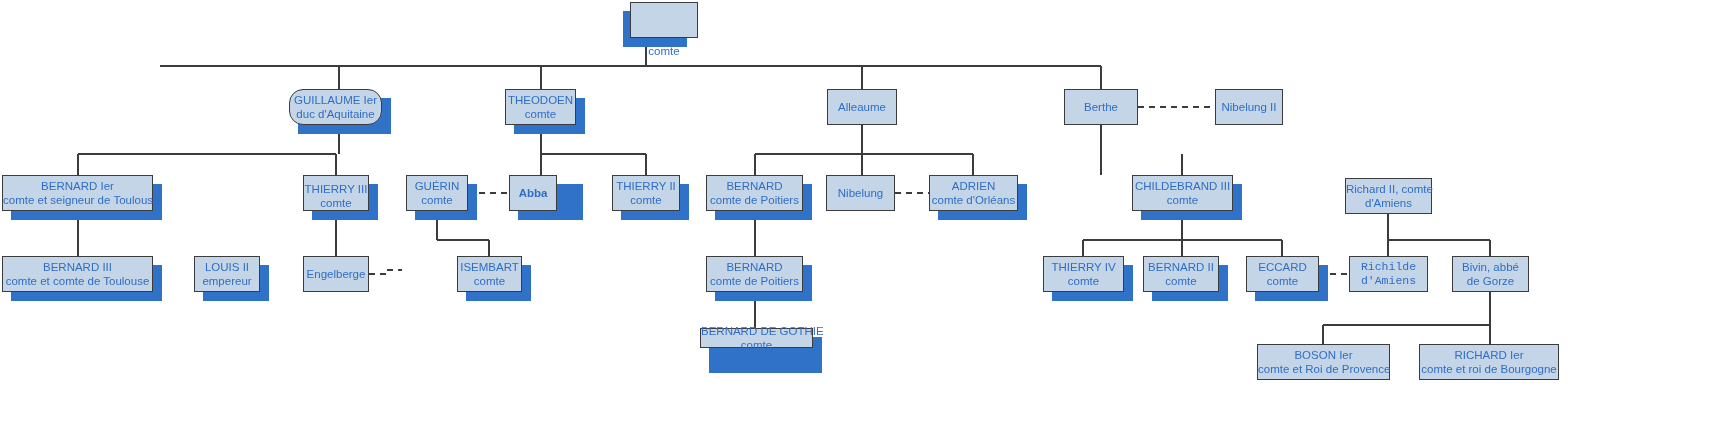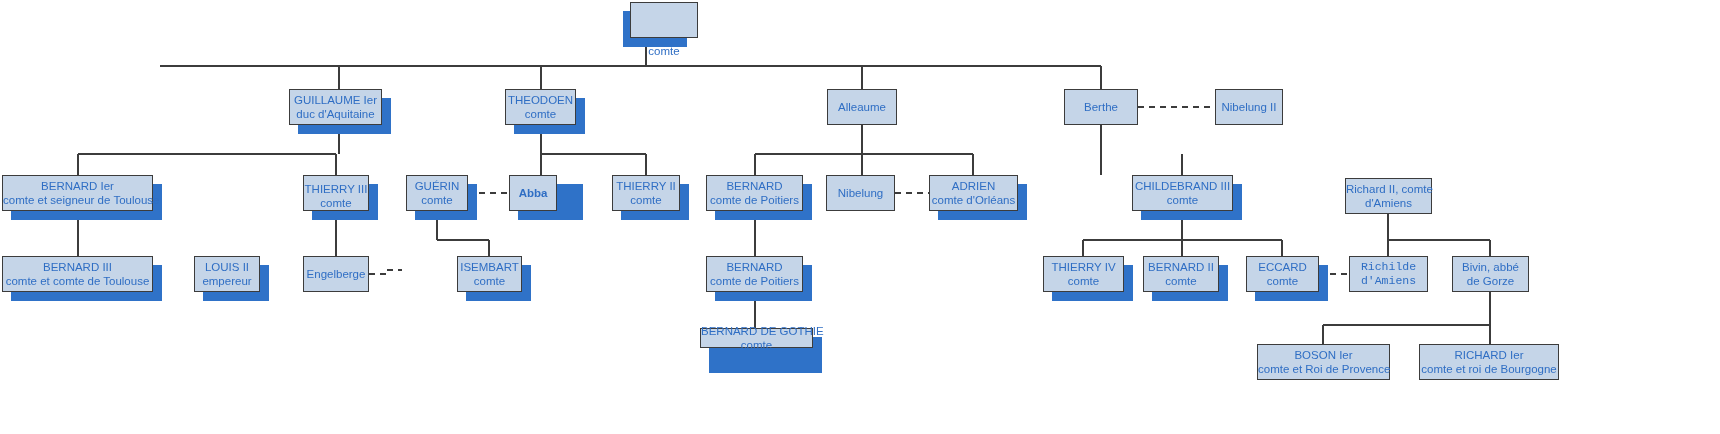--- a/index.html
+++ b/index.html
@@ -98,21 +98,21 @@
       <div class="shadow" style="left: 1052px; top: 265px; width: 81px; height: 36px;"></div>
       <div class="shadow" style="left: 1152px; top: 265px; width: 76px; height: 36px;"></div>
       <div class="shadow" style="left: 1255px; top: 265px; width: 73px; height: 36px;"></div>
       <div class="shadow" style="left: 709px; top: 337px; width: 113px; height: 36px;"></div>
     </div>
   <div id="node-layer">
       <div class="node" style="left: 630px; top: 2px; width: 68px; height: 36px; gap: 48px;">
         <span class="ln">THIERRY Ier</span>
         <span class="ln">comte</span>
       </div>
-      <div class="node" style="left: 289px; top: 89px; width: 93px; height: 36px;">
+      <div class="node" style="left: 289px; top: 89px; width: 93px; height: 36px; border-radius: 14px;">
         <span class="ln">GUILLAUME Ier</span>
         <span class="ln">duc d'Aquitaine</span>
       </div>
       <div class="node" style="left: 505px; top: 89px; width: 71px; height: 36px;">
         <span class="ln">THEODOEN</span>
         <span class="ln">comte</span>
       </div>
       <div class="node" style="left: 827px; top: 89px; width: 70px; height: 36px;">
         <span class="ln">Alleaume</span>
       </div>

